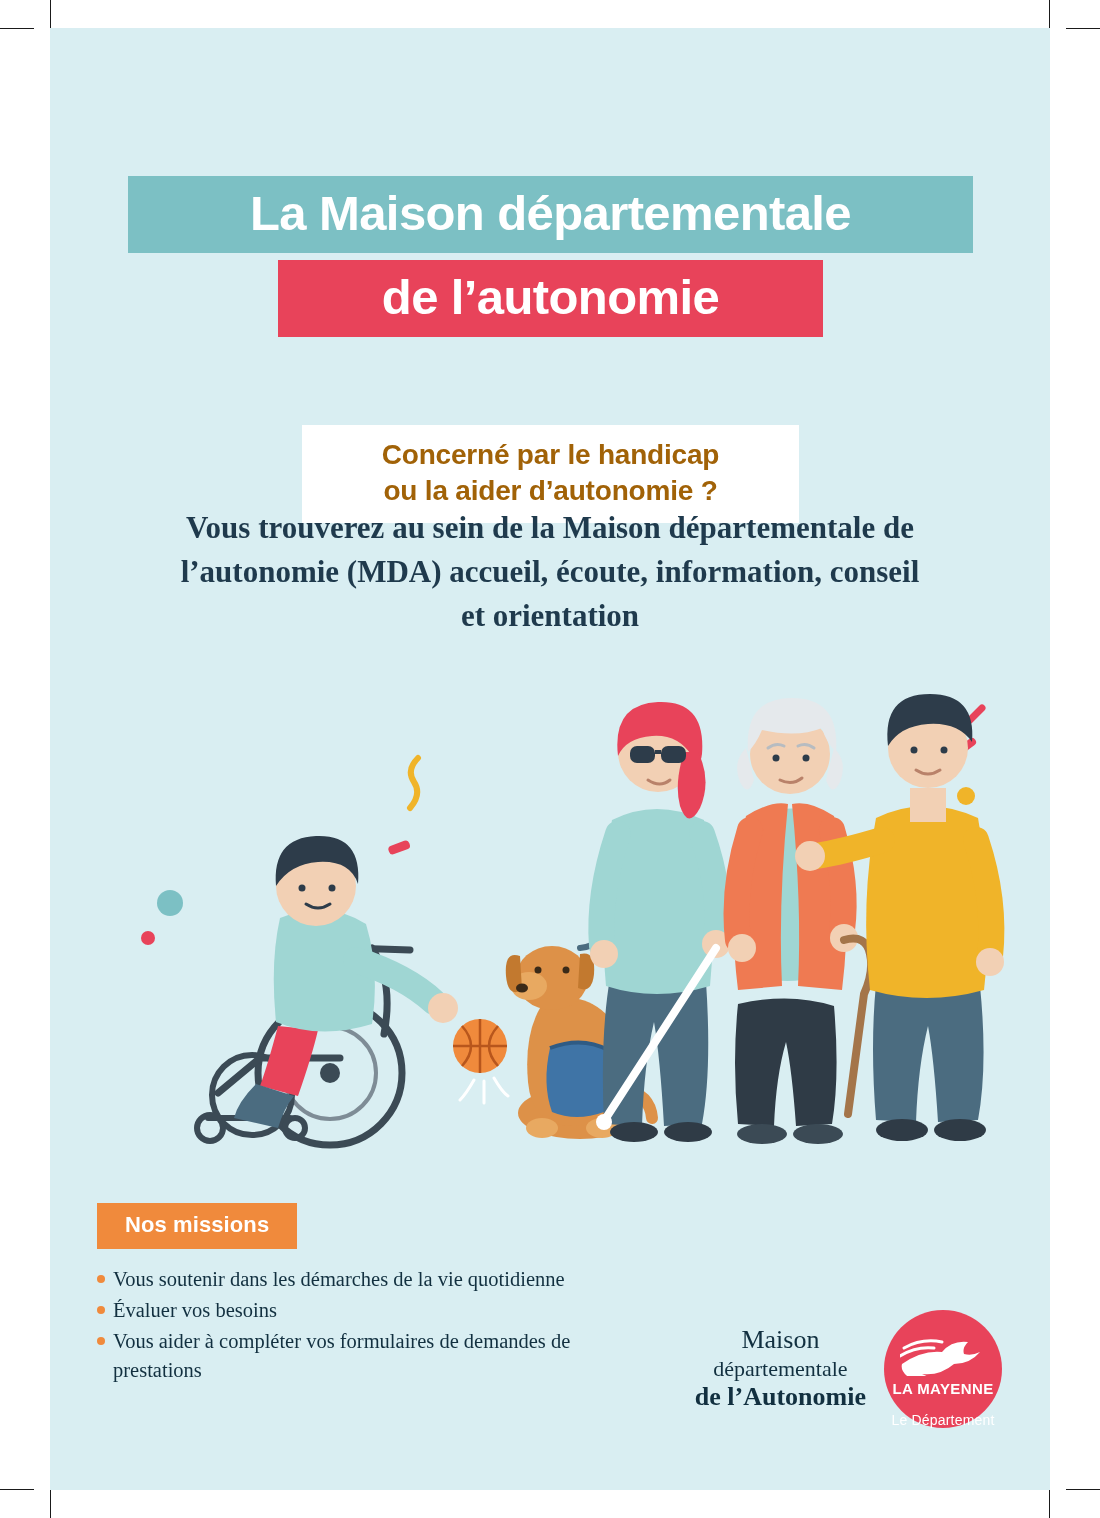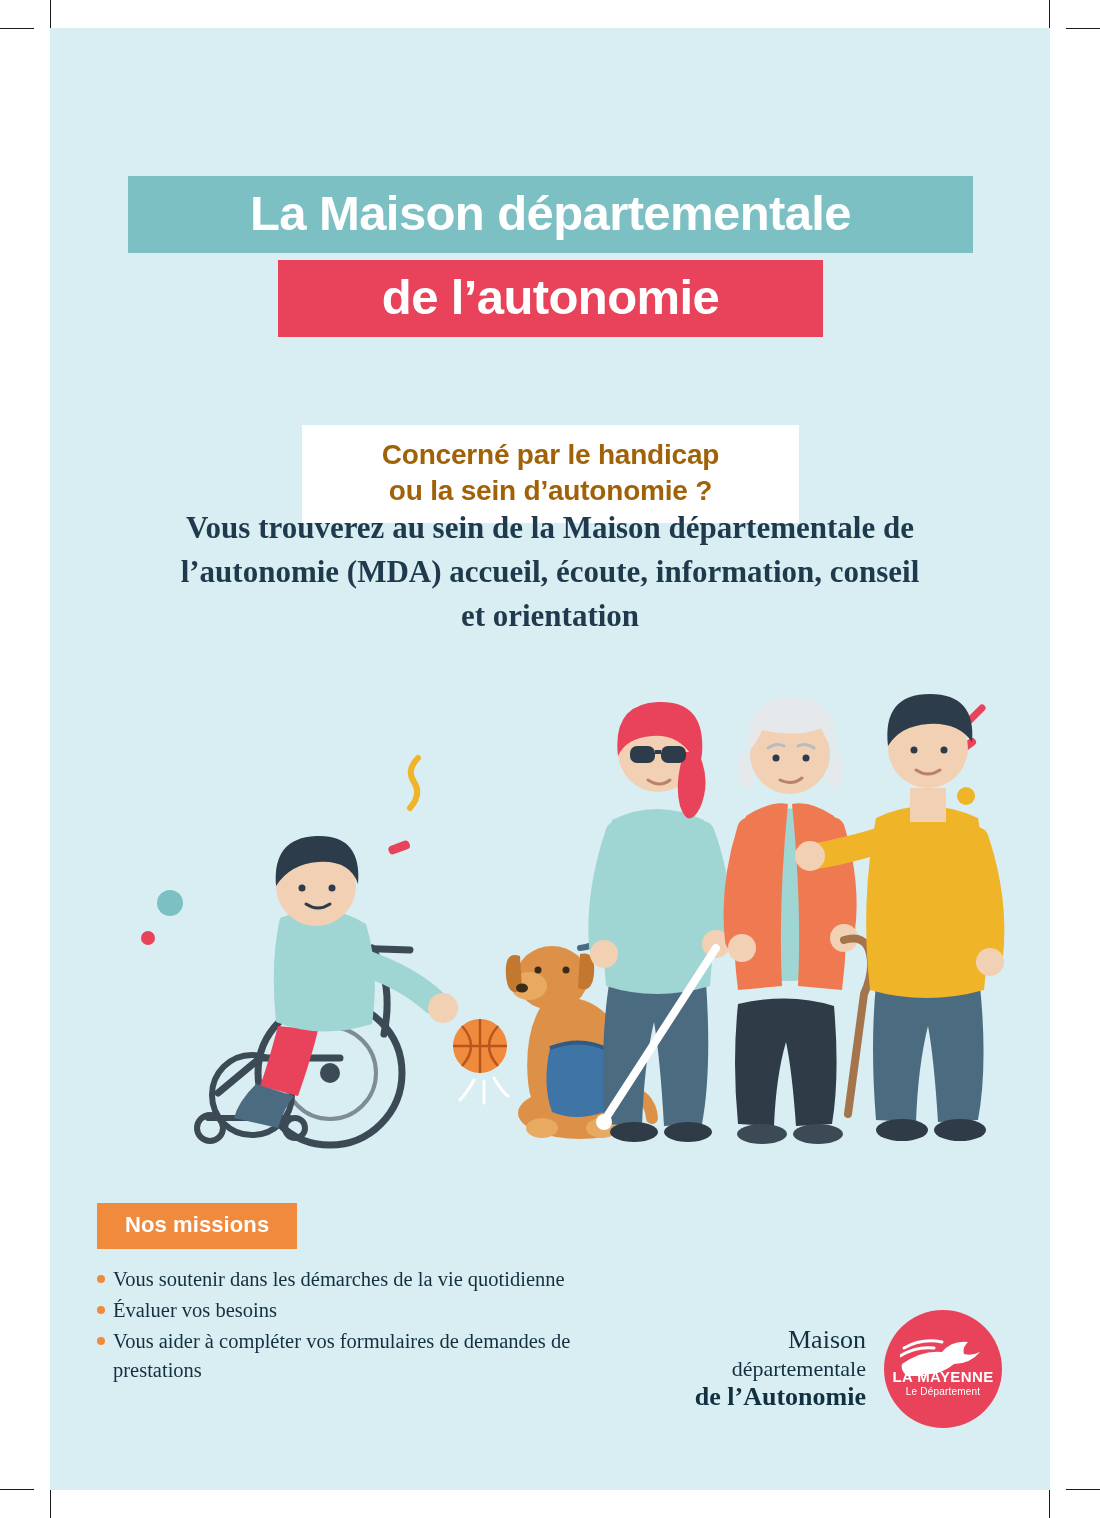--- a/index.html
+++ b/index.html
@@ -114,42 +114,42 @@
     position: absolute;
     left: 2px; top: 10px;
     width: 8px; height: 8px;
     border-radius: 50%;
     background: #f08a3c;
   }
 
   
   .logo-block { position: absolute; right: 48px; bottom: 62px; display: flex; align-items: center; gap: 18px; }
   .logo-text {
-    text-align: right;
+    text-align: center;
     color: #123040;
     font-family: "Liberation Serif", serif;
     line-height: 1.18;
   }
   .logo-text .l1 { font-size: 26px; }
   .logo-text .l2 { font-size: 22px; }
   .logo-text .l3 { font-size: 26px; font-weight: bold; }
   .logo-circle {
     width: 118px; height: 118px;
     border-radius: 50%;
     background: #e8435a;
     position: relative;
     display: flex; flex-direction: column;
-    align-items: center; justify-content: center;
+    align-items: center; justify-content: flex-end;
   }
   .logo-circle .lm {
     color: #ffffff; font-size: 15px; font-weight: bold; letter-spacing: 0.4px;
     margin-top: 26px;
   }
   .logo-circle .ld {
-    color: #ffffff; font-size: 10px; letter-spacing: 0.2px; margin-top: 1px;
+    color: #ffffff; font-size: 14px; letter-spacing: 0.2px; margin-top: 15px;
   }
   .greyhound { position: absolute; top: 24px; left: 50%; transform: translateX(-50%); }
 </style>
 </head>
 <body>
 
 <div class="page">
 
   <div class="crop-mark cm-v" style="left:50px; top:0;"></div>
   <div class="crop-mark cm-h" style="left:0; top:28px;"></div>
@@ -160,21 +160,21 @@
   <div class="crop-mark cm-v" style="left:1049px; top:1484px;"></div>
   <div class="crop-mark cm-h" style="left:1066px; top:1489px;"></div>
 
   <div class="canvas">
 
     <div class="title1">La Maison départementale</div>
     <div class="title2">de l’autonomie</div>
 
     <div class="question">
       <div>Concerné par le handicap</div>
-      <div>ou la sein d’autonomie ?</div>
+      <div>ou la aider d’autonomie ?</div>
     </div>
 
     <div class="lead">Vous trouverez au sein de la Maison départementale de l’autonomie (MDA) accueil, écoute, information, conseil et orientation</div>
 
     <div class="illus">
       <svg width="900" height="530" viewBox="0 0 900 530" xmlns="http://www.w3.org/2000/svg">
 
         <g>
           <circle cx="60" cy="255" r="13" fill="#7cc0c4"></circle>
           <circle cx="38" cy="290" r="7" fill="#e8435a"></circle>

